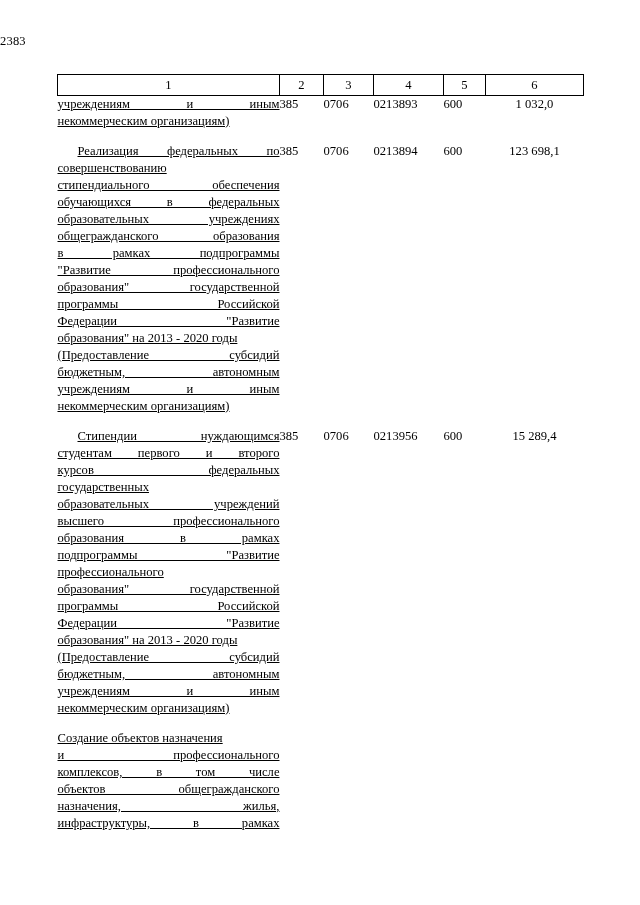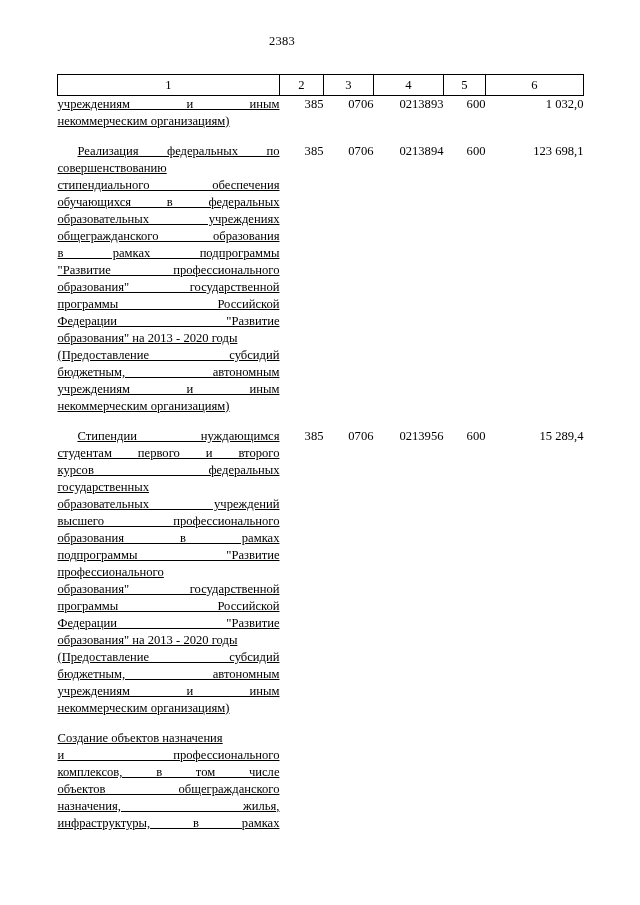--- a/index.html
+++ b/index.html
@@ -18,21 +18,21 @@
     width: 640px;
     height: 905px;
     position: relative;
     box-sizing: border-box;
   }
   .page-number {
     position: absolute;
     top: 34px;
     left: 0;
     width: 564px;
-    text-align: center;
+    text-align: left;
     font-size: 12.5px;
     letter-spacing: 0.2px;
   }
   .table-wrap {
     position: absolute;
     top: 74px;
     left: 57px;
     width: 526px;
   }
   table.doc {
@@ -63,25 +63,25 @@
   col.c6 { width: 98px; }
 
   td.txt {
     text-align: justify;
     text-align-last: justify;
     padding-right: 6px;
     hyphens: none;
     text-decoration: underline;
   }
   td.num {
-    text-align: right;
+    text-align: left;
     white-space: nowrap;
   }
   td.amount {
-    text-align: right;
+    text-align: center;
     padding-right: 8px;
     white-space: nowrap;
   }
   .block-gap {
     height: 13px;
   }
   .indent {
     display: block;
     text-indent: 20px;
     text-align: justify;

